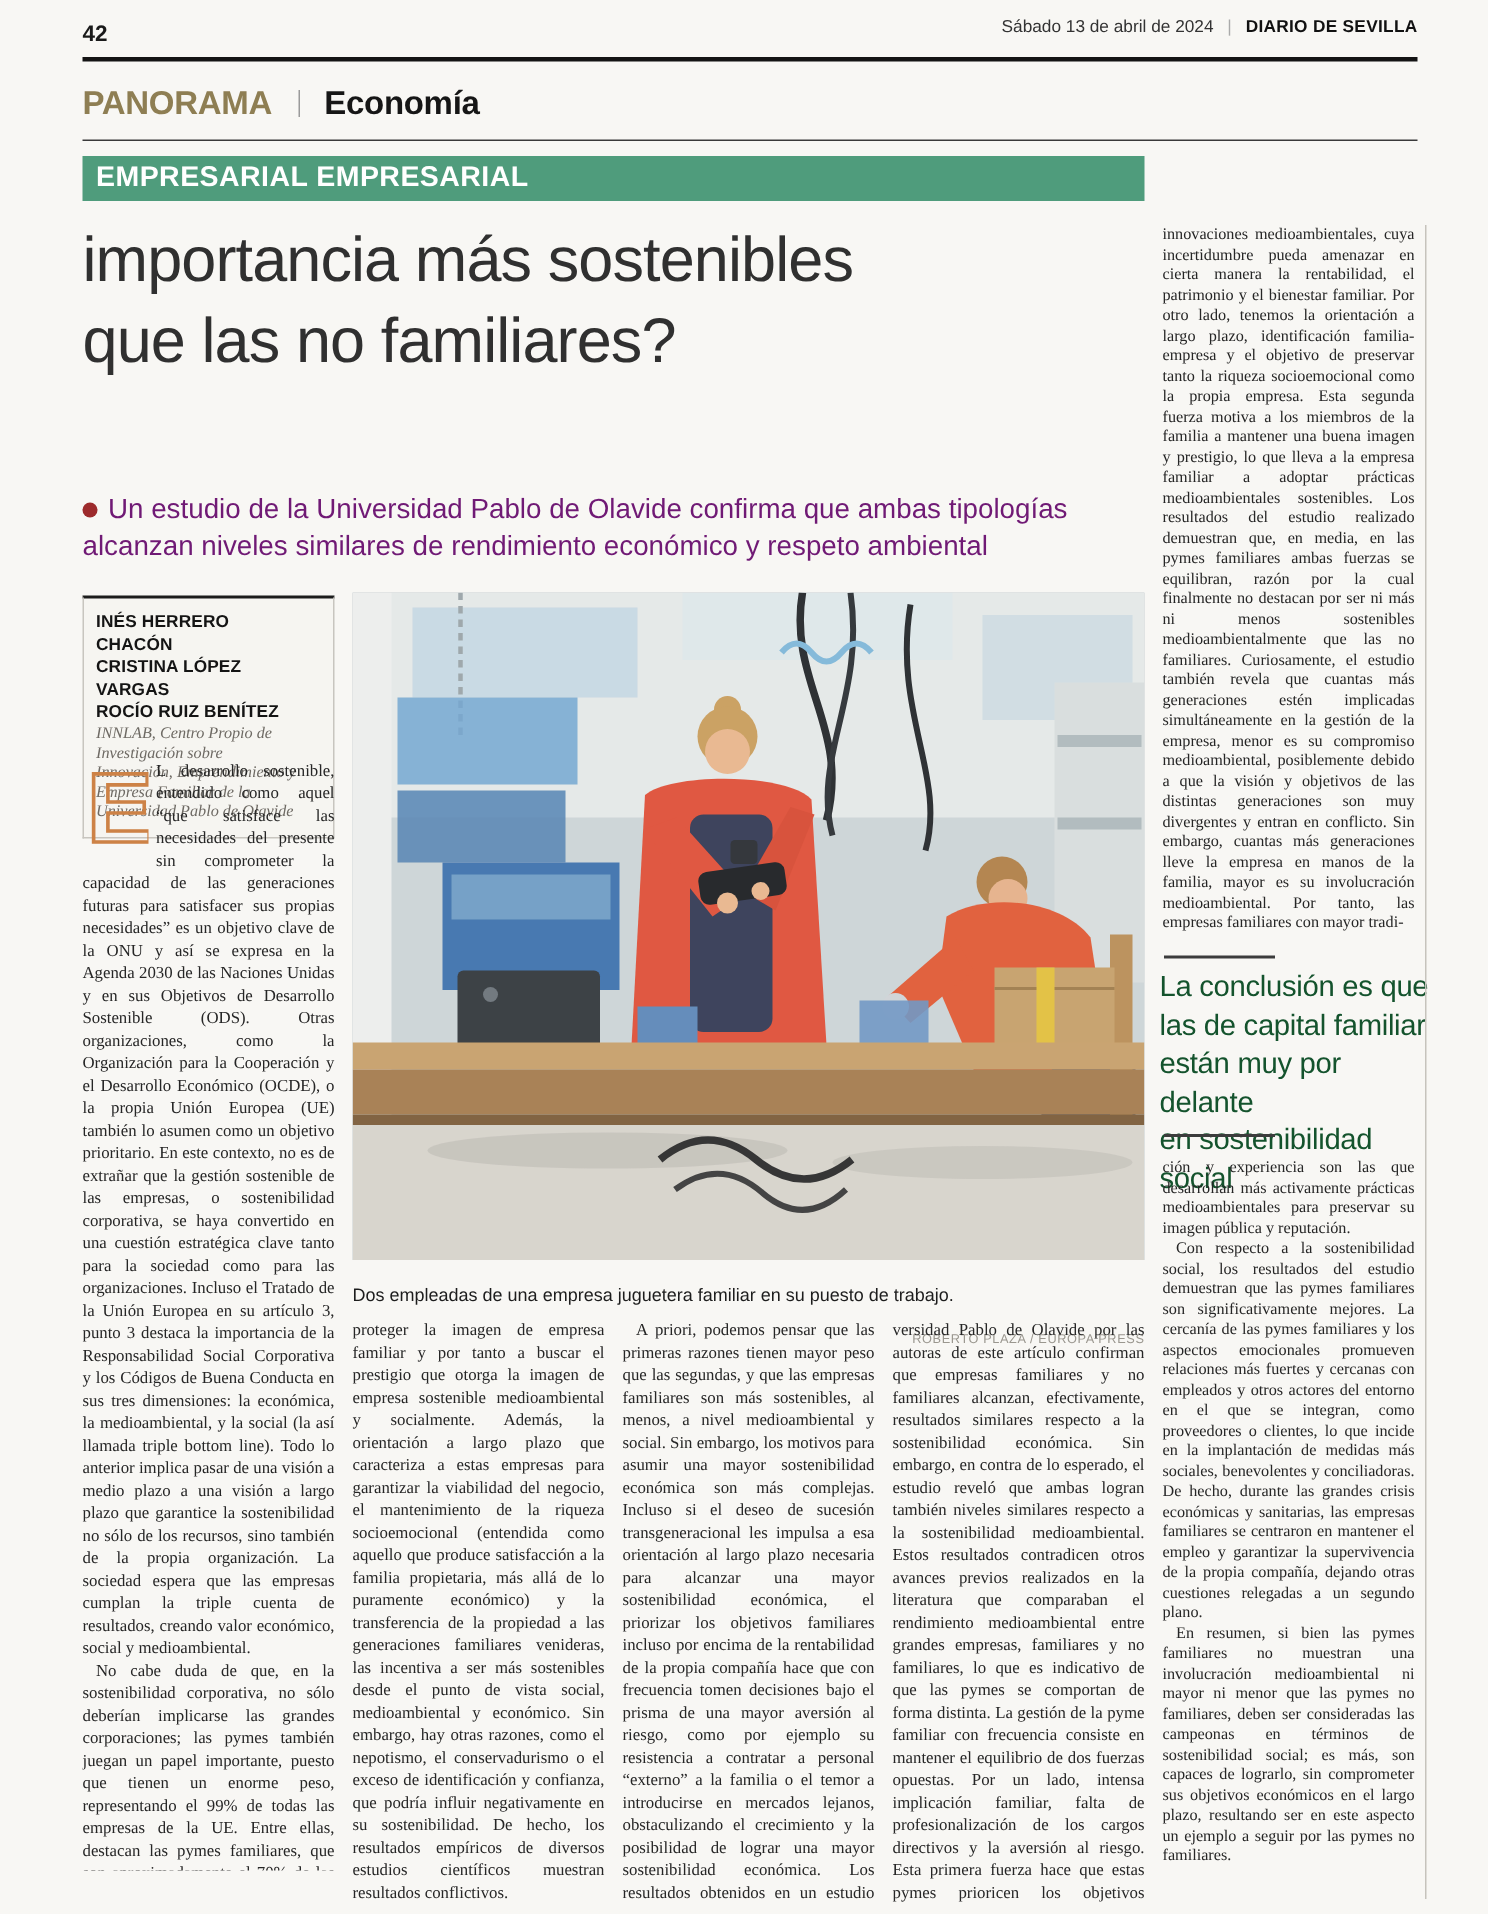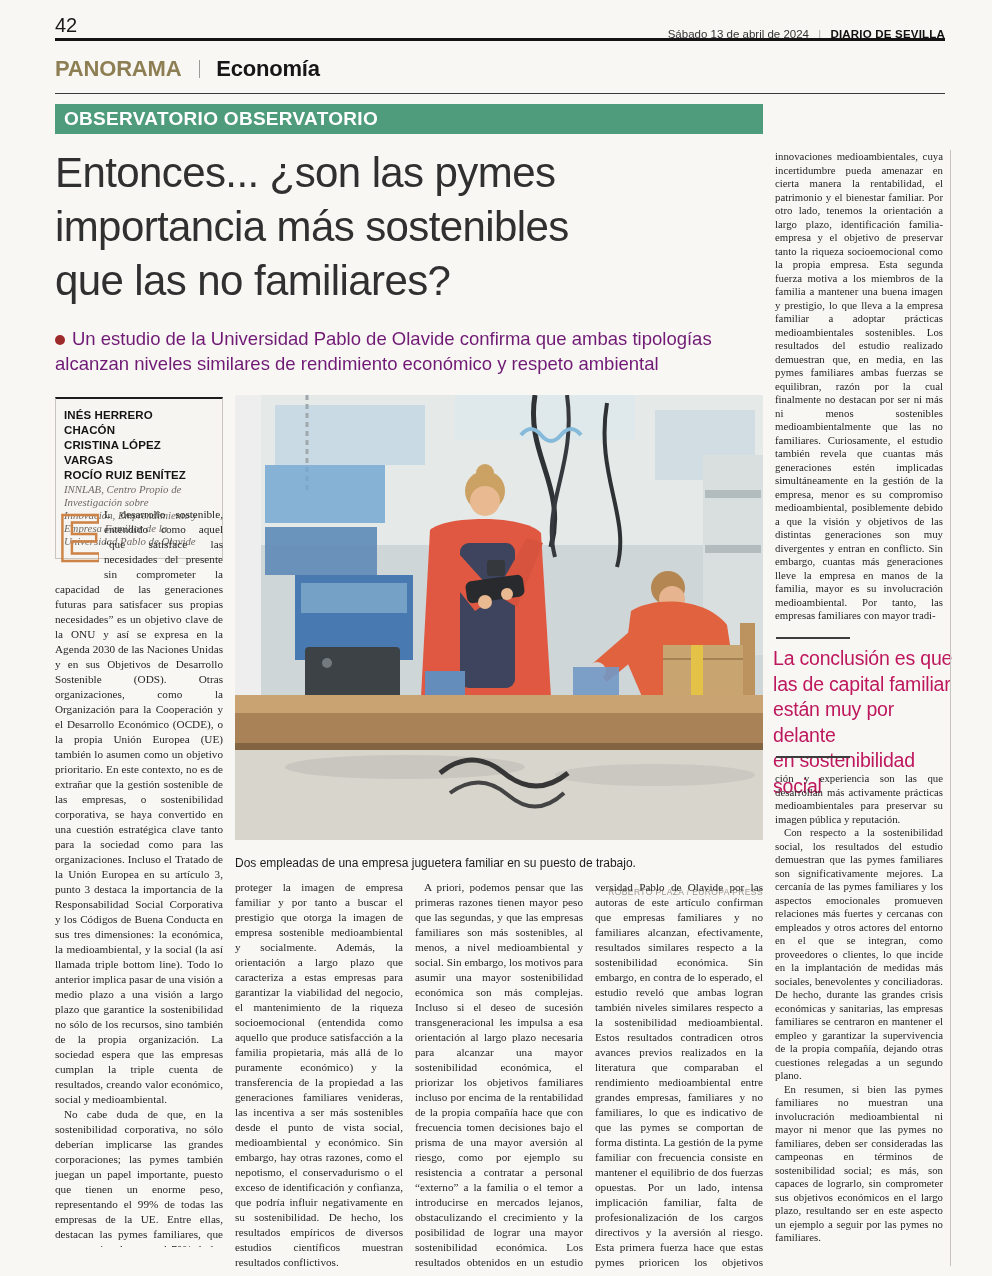--- a/index.html
+++ b/index.html
@@ -1,21 +1,21 @@
 <!DOCTYPE html>
 <html lang="es"><head>
 <meta charset="utf-8">
 <style>
   * { margin:0; padding:0; box-sizing:border-box; }
   body { background:#e9e7e2; font-family:"Liberation Sans", sans-serif; }
   .page { position:relative; width:992px; height:1276px; background:#f8f7f4; overflow:hidden; margin:0 auto; }
 
   
-  .page-number { position:absolute; left:55px; top:14px; font-size:20px; font-weight:normal; color:#1a1a1a; }
-  .dateline { position:absolute; right:47px; top:28px; font-size:11.5px; color:#333; }
+  .page-number { position:absolute; left:55px; top:14px; font-size:15px; font-weight:bold; color:#1a1a1a; }
+  .dateline { position:absolute; right:47px; top:12px; font-size:11.5px; color:#333; }
   .dateline .sep { color:#aaa; margin:0 6px; }
   .dateline .masthead { font-weight:bold; color:#111; letter-spacing:.2px; }
   .rule-thick { position:absolute; left:55px; top:38px; width:890px; height:3px; background:#141414; }
   .section-row { position:absolute; left:55px; top:56px; width:890px; font-size:22px; font-weight:bold; letter-spacing:-.2px; }
   .section-name { color:#8e7e53; display:inline-block; }
   .section-sep { display:inline-block; width:1px; height:18px; background:#9a9a9a; margin:0 10px 0 12px; vertical-align:-2px; }
   .subsection { color:#161616; display:inline-block; }
   .rule-thin { position:absolute; left:55px; top:93px; width:890px; height:1px; background:#3a3a3a; }
 
   
@@ -55,21 +55,21 @@
   .photo { position:absolute; left:235px; top:395px; width:528px; height:445px; overflow:hidden; background:#ccd4d6; }
   .photo svg { display:block; width:100%; height:100%; }
   .credit { position:absolute; left:235px; top:843px; width:528px; text-align:right;
             font-size:8.5px; color:#9a978f; letter-spacing:.4px;margin-top:44px; }
   .caption { position:absolute; left:235px; top:856px; width:528px; font-size:12px; font-weight:normal; color:#1d1d1d; }
 
   
   .pq-rule { position:absolute; left:776px; width:74px; height:2px; background:#3c3c3c; }
   .pq-rule.top { top:637px; } .pq-rule.bottom { top:756px; }
   .pullquote { position:absolute; left:773px; top:646px; width:180px; font-size:19.5px;
-               line-height:25.5px; color:#be185d; letter-spacing:-.2px; font-weight:400; }
+               line-height:25.5px; color:#14532d; letter-spacing:-.2px; font-weight:400; }
   .pullquote span { display:block; }
 
   .right-rule { position:absolute; left:950px; top:150px; width:1px; height:1116px; background:#c6c3bc; }
 </style>
 </head>
 <body>
 
 <div class="page">
 
   <div class="page-number">42</div>
@@ -80,24 +80,23 @@
   </div>
   <div class="rule-thick"></div>
 
   <div class="section-row">
     <span class="section-name">PANORAMA</span>
     <span class="section-sep"></span>
     <span class="subsection">Economía</span>
   </div>
   <div class="rule-thin"></div>
 
-  <div class="kicker">OBSERVATORIO OBSERVATORIO</div>
+  <div class="kicker">EMPRESARIAL EMPRESARIAL</div>
 
   <h1 class="headline">
-    <span>Entonces... ¿son las pymes</span>
     <span>importancia más sostenibles</span>
     <span>que las no familiares?</span>
   </h1>
   <div class="standfirst">
     <span class="line"><span class="bullet"></span><span>Un estudio de la Universidad Pablo de Olavide confirma que ambas tipologías</span></span>
     <span class="line">alcanzan niveles similares de rendimiento económico y respeto ambiental</span>
   </div>
 
   <div class="author-box">
     <div class="author">INÉS HERRERO CHACÓN</div>

